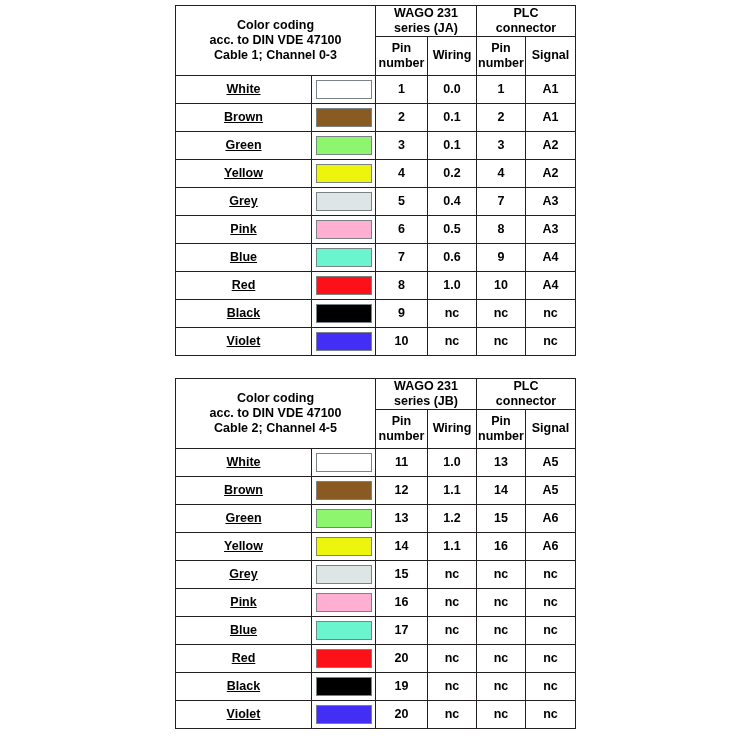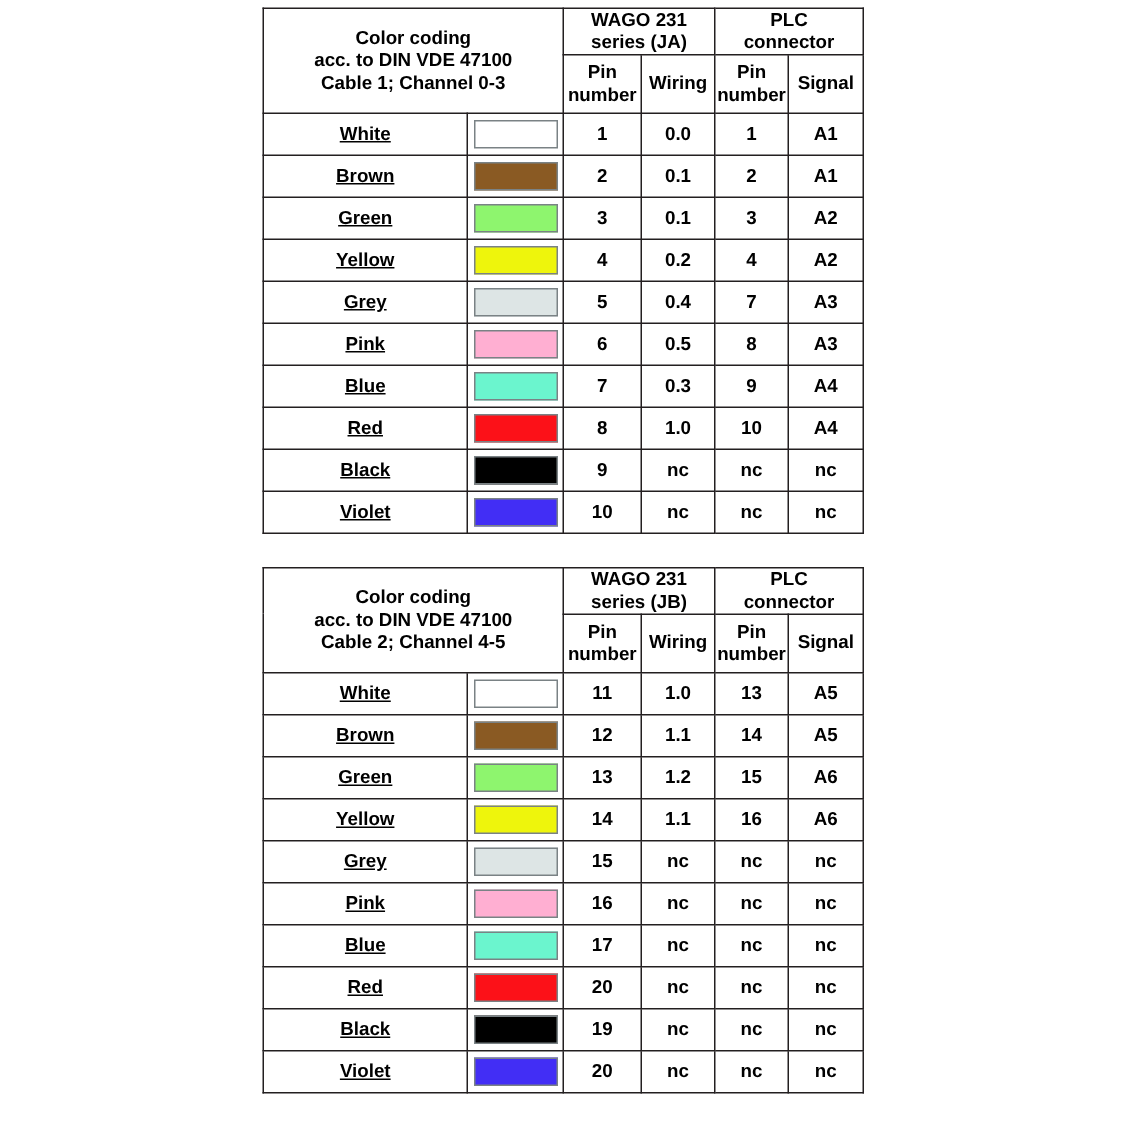--- a/index.html
+++ b/index.html
@@ -199,21 +199,21 @@
           <td class="row-val">0.5</td>
           <td class="row-val">8</td>
           <td class="row-val">A3</td>
         </tr>
         <tr>
           <td class="row-name">Blue</td>
           <td class="swatch-cell">
             <div class="swatch" style="background: rgb(107, 245, 206);"></div>
           </td>
           <td class="row-val">7</td>
-          <td class="row-val">0.3</td>
+          <td class="row-val">0.6</td>
           <td class="row-val">9</td>
           <td class="row-val">A4</td>
         </tr>
         <tr>
           <td class="row-name">Red</td>
           <td class="swatch-cell">
             <div class="swatch" style="background: rgb(252, 17, 24);"></div>
           </td>
           <td class="row-val">8</td>
           <td class="row-val">1.0</td>

